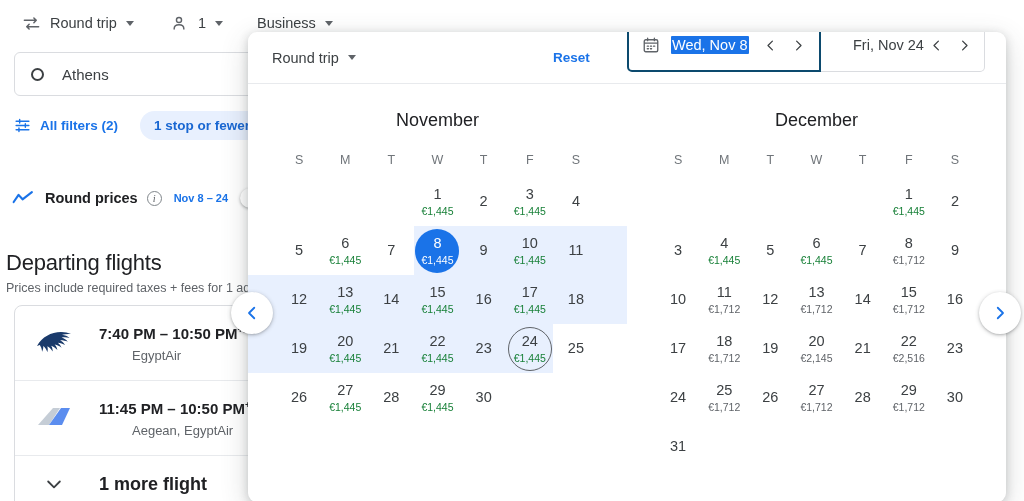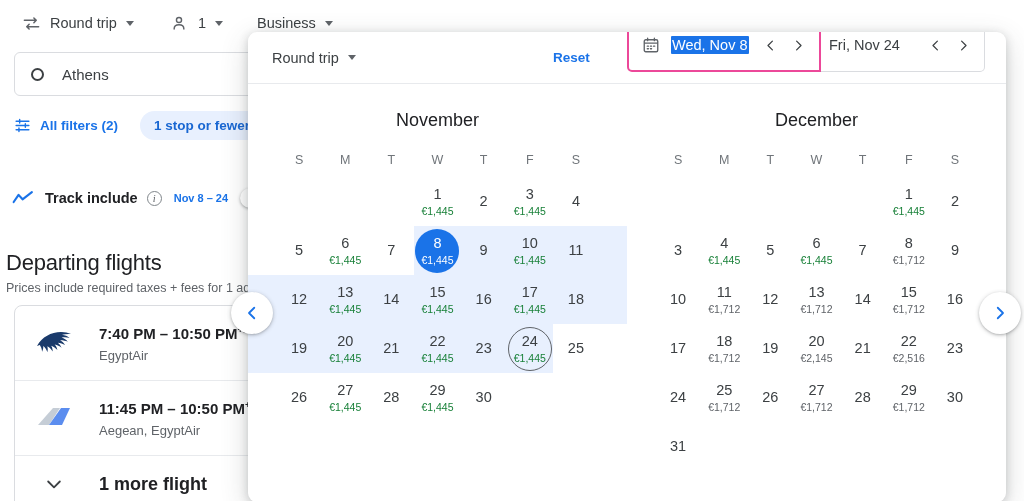--- a/index.html
+++ b/index.html
@@ -84,21 +84,21 @@
   .flightlist {
     position: absolute; left: 14px; top: 305px; width: 610px;
     border: 1px solid #dadce0; border-radius: 8px; background: #fff; overflow: hidden;
   }
   .flightrow { display: flex; align-items: center; height: 75px; padding: 0 16px; border-bottom: 1px solid #e8eaed; cursor: pointer; }
   .flightrow:last-child { border-bottom: none; }
   .logo { width: 46px; flex: none; display: flex; align-items: center; justify-content: center; }
   .finfo { margin-left: 22px; }
   .ftime { font-size: 15px; font-weight: 700; color: #202124; white-space: nowrap; }
   .ftime sup { font-size: 9.5px; font-weight: 700; vertical-align: super; }
-  .fair { font-size: 13px; color: #5f6368; margin-top: 5px; }
+  .fair { font-size: 13px; color: #5f6368; margin-top: 5px; margin-left: 33px; }
   .morerow { display: flex; align-items: center; height: 56px; padding: 0 16px; cursor: pointer; }
   .more-label { margin-left: 22px; font-size: 18px; font-weight: 700; color: #202124; }
 
   
   .navcircle {
     position: absolute; width: 42px; height: 42px; border-radius: 50%;
     background: #ffffff; box-shadow: 0 1px 4px rgba(60,64,67,.30), 0 1px 2px rgba(60,64,67,.18);
     display: flex; align-items: center; justify-content: center; cursor: pointer; z-index: 40;
   }
   .navcircle.left { left: 231px; top: 292px; }
@@ -117,22 +117,22 @@
   }
   .ph-triptype { display: flex; align-items: center; font-size: 14.5px; color: #3c4043; cursor: pointer; }
   .ph-reset { position: absolute; left: 305px; font-size: 13.5px; font-weight: 600; color: #1a73e8; cursor: pointer; }
 
   
   .datefields { position: absolute; left: 379px; top: -14px; display: flex; }
   .datefield {
     height: 54px; display: flex; align-items: center;
     border: 1px solid #dadce0; background: #fff; padding: 0 8px 0 14px;
   }
-  .datefield.dep { border-radius: 5px 0 0 5px; width: 194px; border: 2px solid #ec4899; padding-left: 13px; }
-  .datefield.ret { border-radius: 0 5px 5px 0; width: 164px; border-left: none; padding-left: 8px; }
+  .datefield.dep { border-radius: 5px 0 0 5px; width: 194px; border: 2px solid #0c4a6e; padding-left: 13px; }
+  .datefield.ret { border-radius: 0 5px 5px 0; width: 164px; border-left: none; padding-left: 32px; }
   .cal-icon { margin-right: 11px; display: inline-flex; flex: none; }
   .df-text { font-size: 14.5px; color: #3c4043; white-space: nowrap; }
   .df-text.selected { background: #1a73e8; color: #ffffff; padding: 1px 1px; border-radius: 1px; }
   .df-arrows { margin-left: auto; display: flex; align-items: center; gap: 2px; }
   .arrbtn { width: 26px; height: 26px; display: flex; align-items: center; justify-content: center; border-radius: 50%; cursor: pointer; }
 
   
   .cals { position: absolute; left: 0; top: 52px; width: 758px; display: flex; }
   .cal { width: 379px; padding: 0; }
   .cal-title { text-align: center; font-size: 18px; color: #202124; margin: 26px 0 0; font-weight: 400; }
@@ -235,21 +235,21 @@
       </div>
       <div class="chip">1 stop or fewer</div>
     </div>
 
     <div class="trackrow">
       <span class="track-chart">
         <svg width="22" height="16" viewBox="0 0 24 18" fill="none" stroke="#1a73e8" stroke-width="2.4" stroke-linecap="round" stroke-linejoin="round">
           <path d="M1.5 13.5L7 5.5l4.5 5L22 2.5"></path>
         </svg>
       </span>
-      <span class="track-label">Track include</span>
+      <span class="track-label">Round prices</span>
       <span class="info-i">i</span>
       <span class="track-dates">Nov 8 – 24</span>
       <span class="toggle">
         <span class="knob"></span>
       </span>
     </div>
 
     <div class="dep-title">Departing flights</div>
     <div class="dep-sub">Prices include required taxes + fees for 1 adult</div>
 

